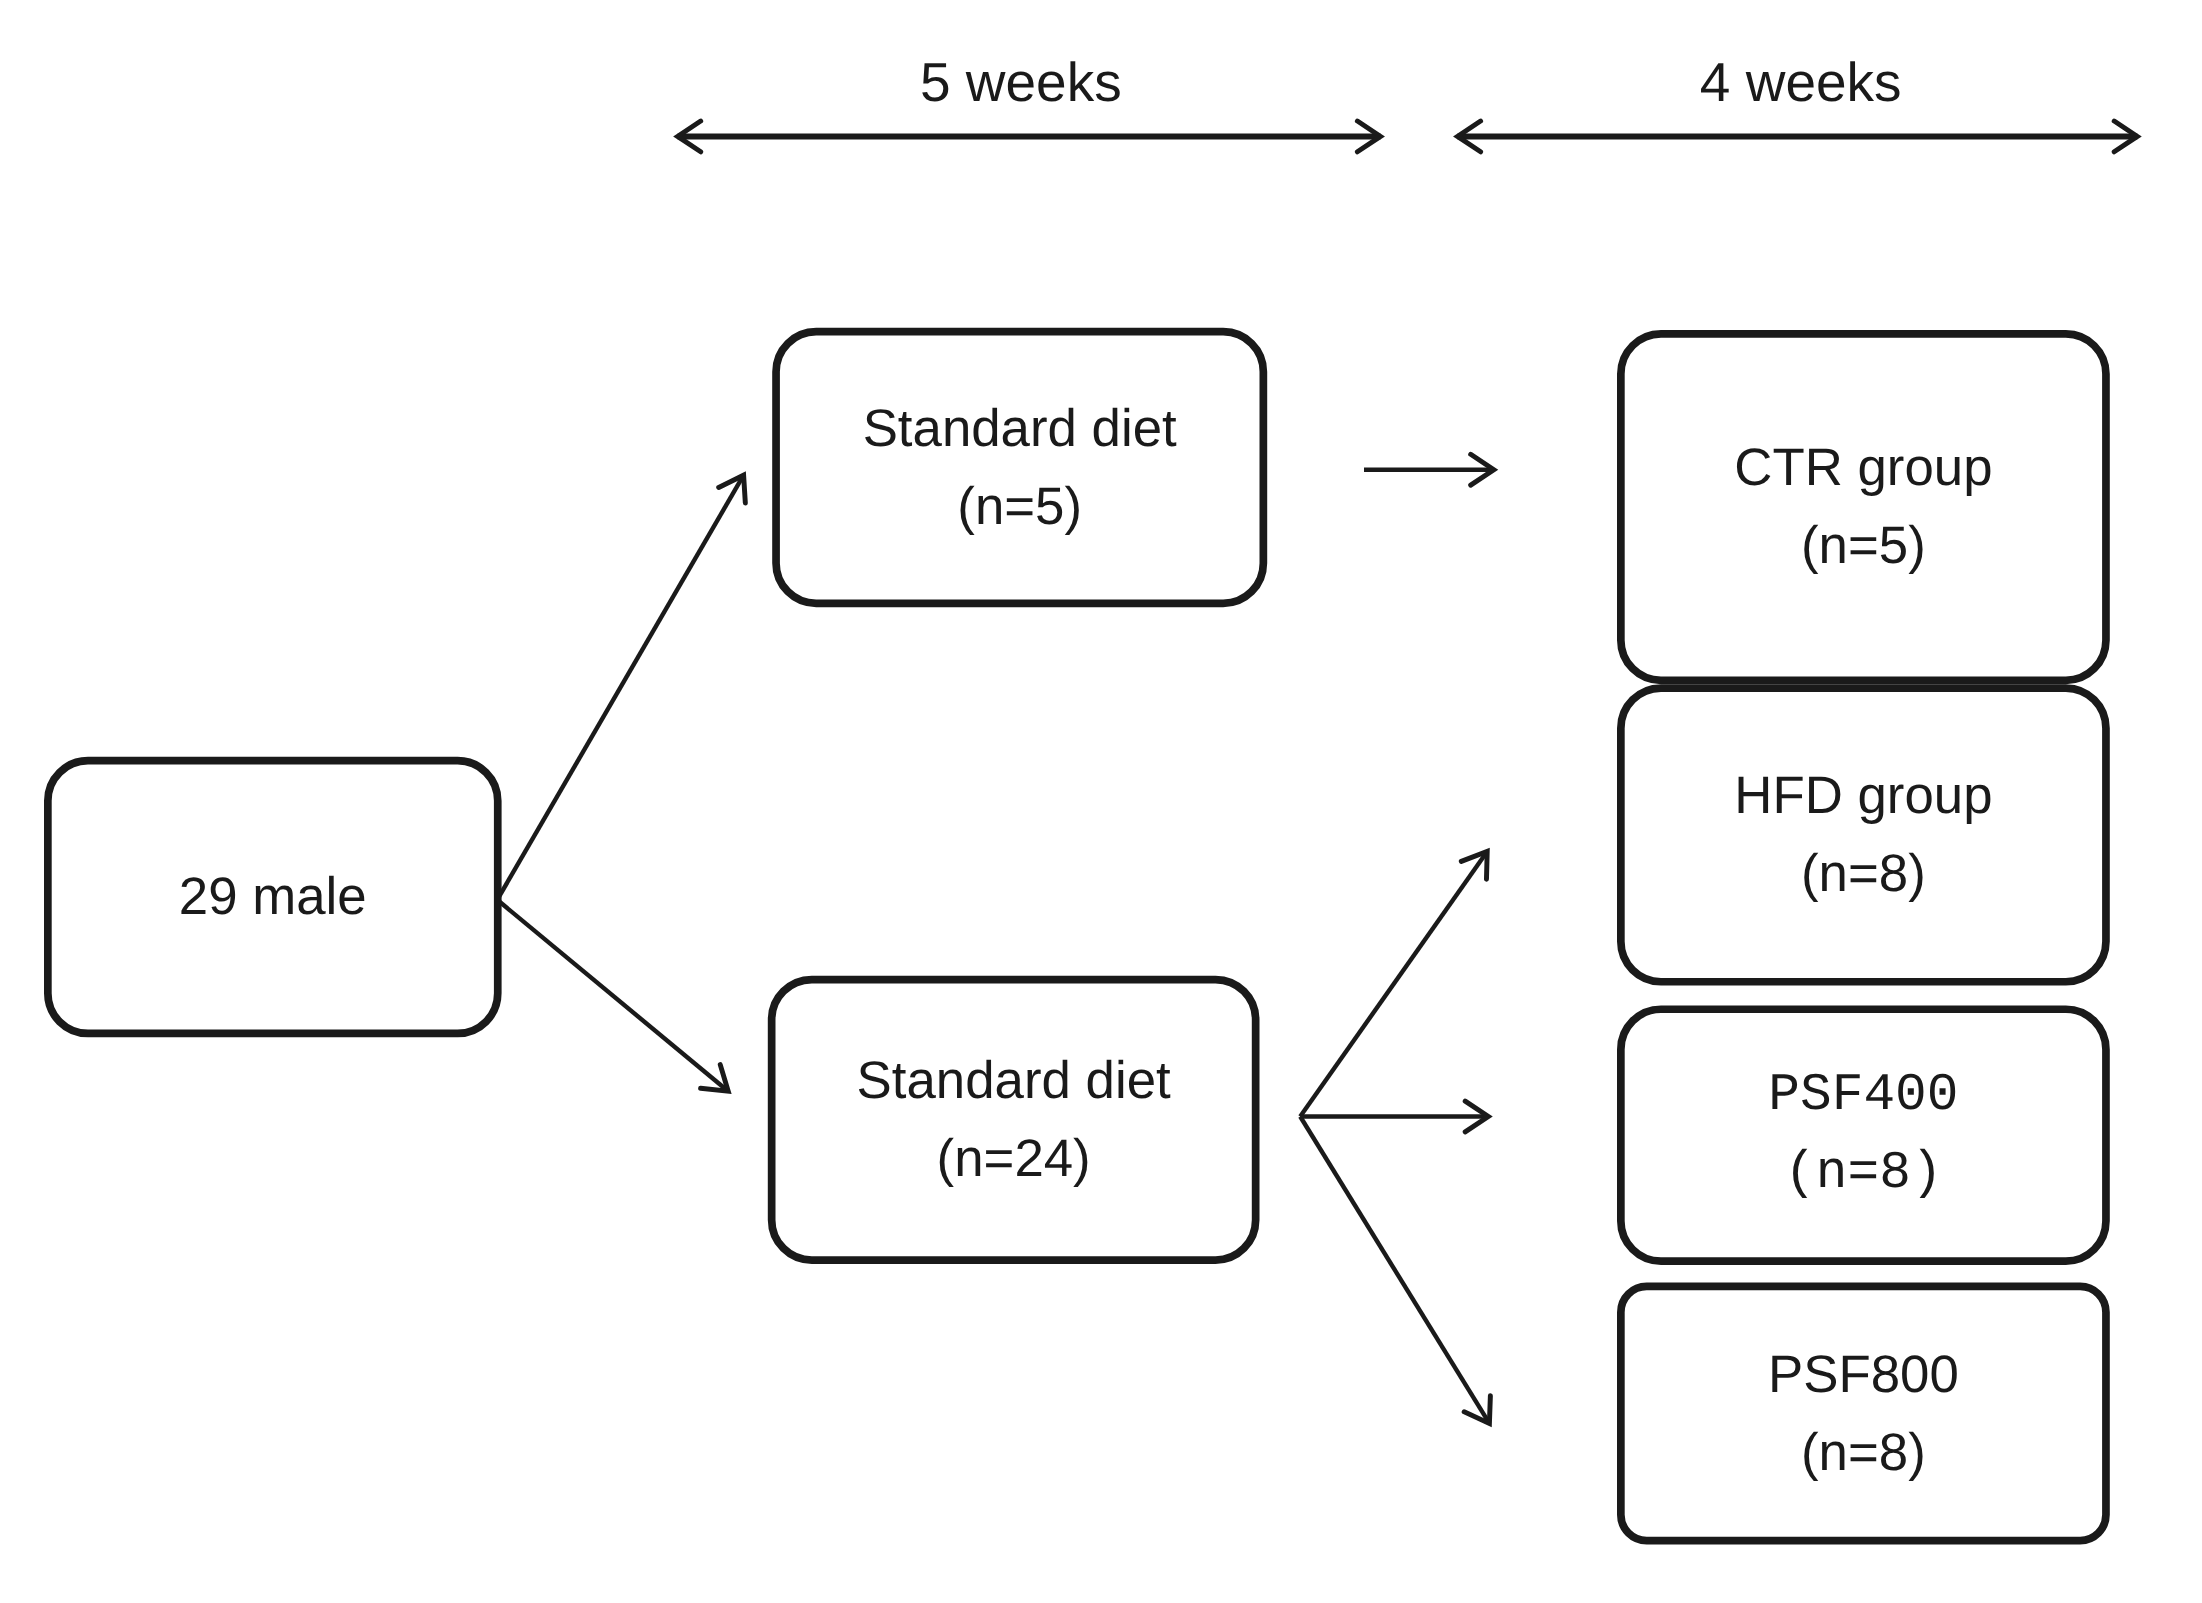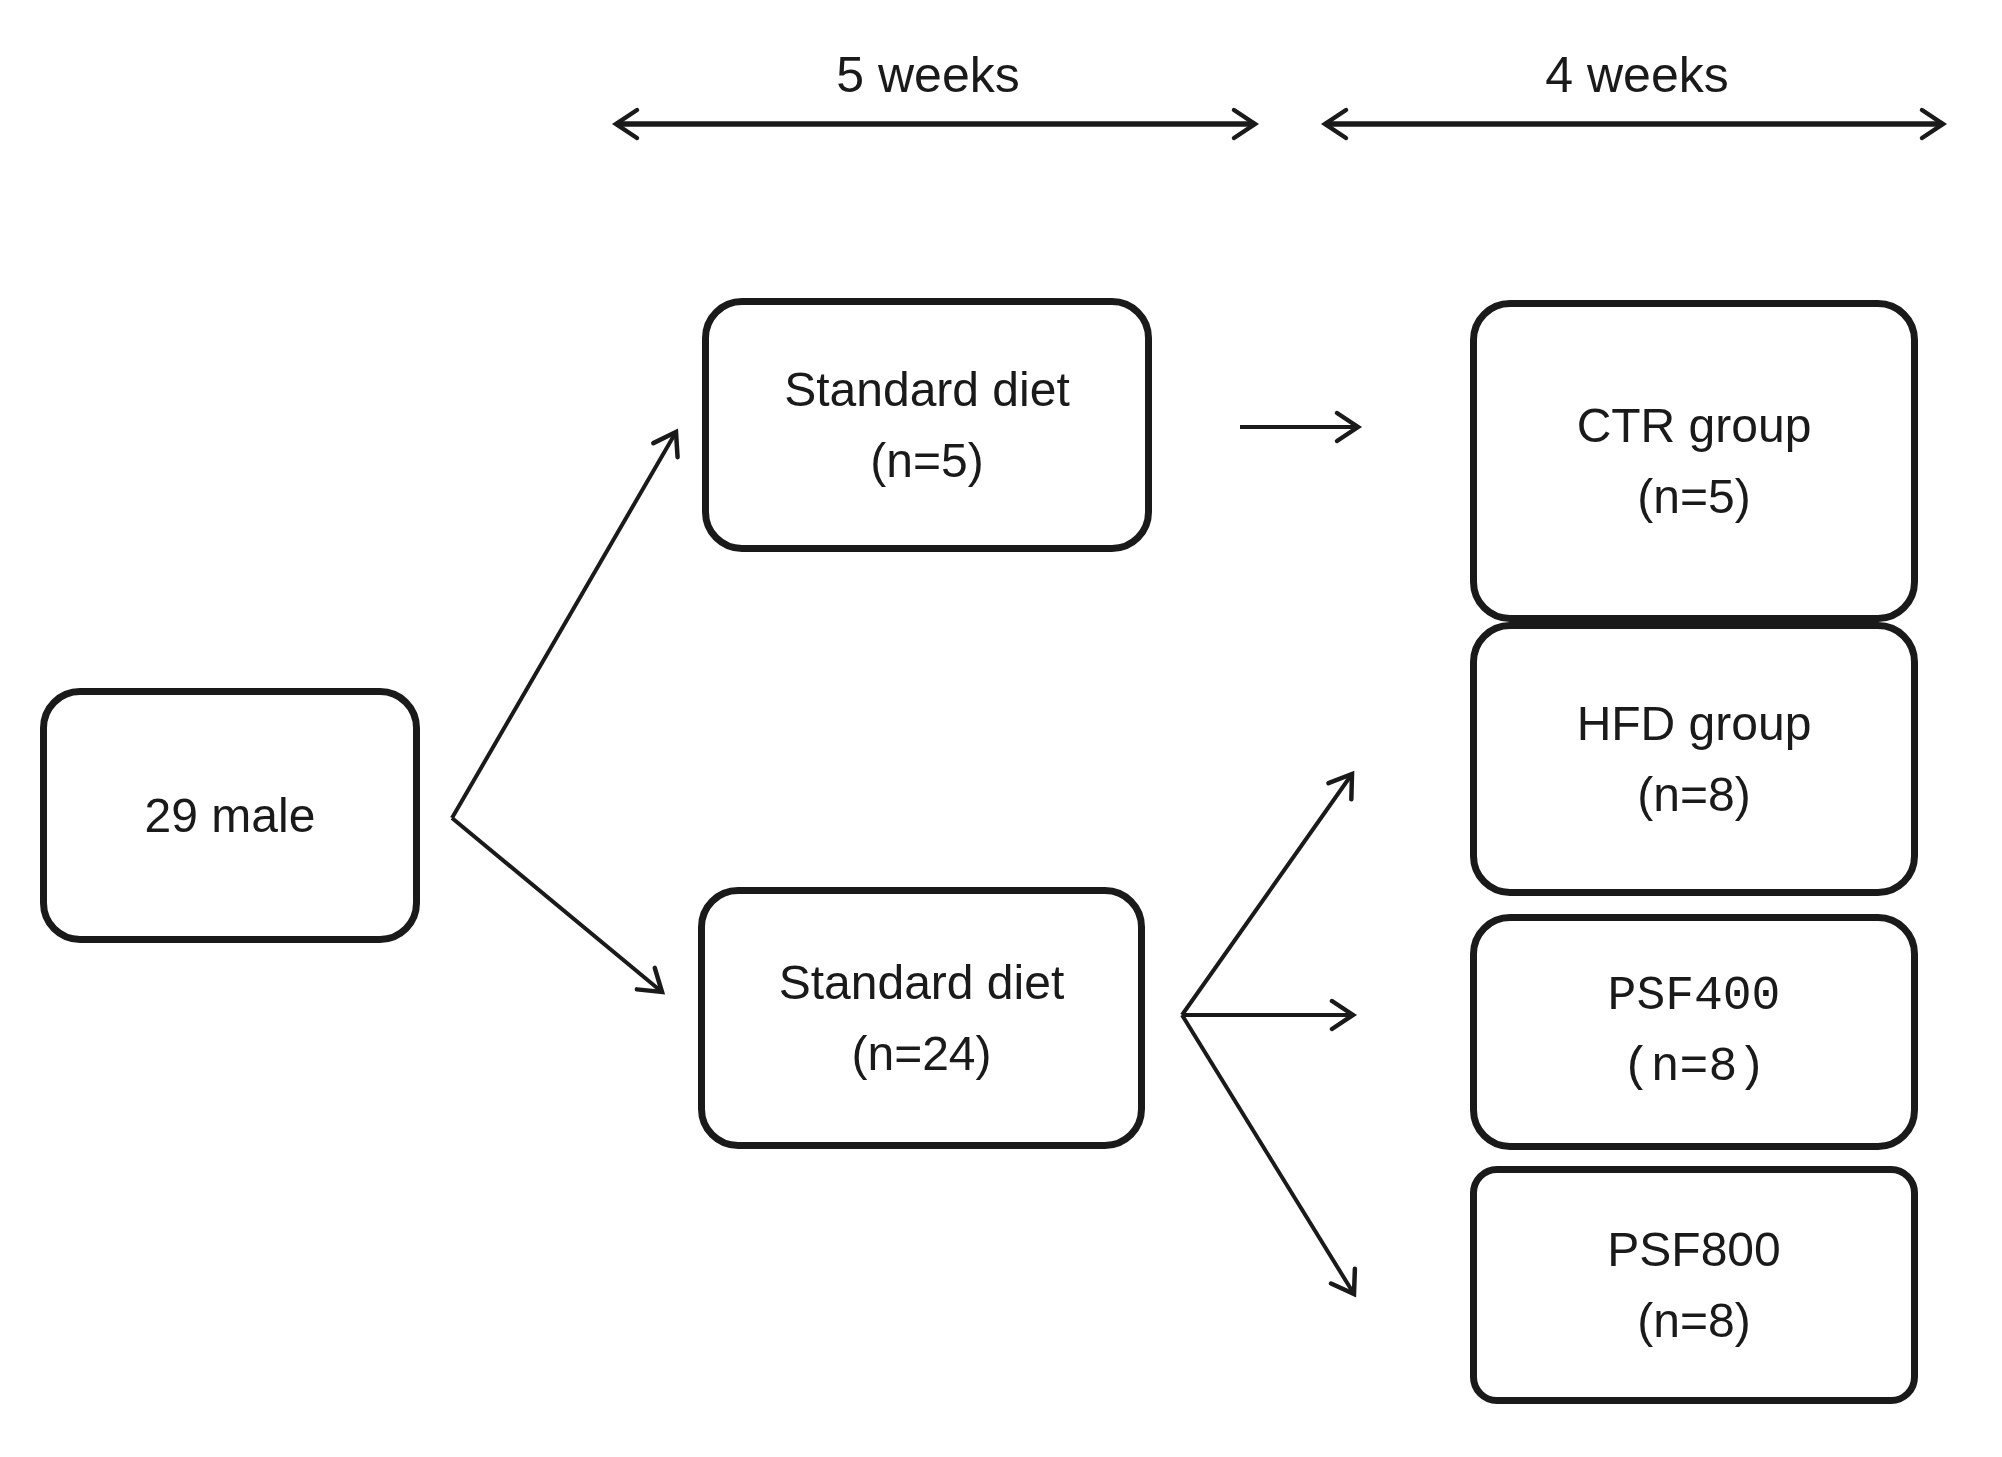--- a/index.html
+++ b/index.html
@@ -56,21 +56,21 @@
   }
   .timeline-label {
     position: absolute;
     top: 48px;
     transform: translateX(-50%);
     font-size: 50px;
     line-height: 54px;
     white-space: nowrap;
   }
   
-  .node-source      { left: 40px;   top: 688px;  width: 380px; height: 255px; }
+  .node-source      { left: 40px;   top: 688px;  width: 416px; height: 255px; }
   .node-diet-top    { left: 702px;  top: 298px;  width: 450px; height: 254px; }
   .node-diet-bottom { left: 698px;  top: 887px;  width: 447px; height: 262px; }
   .node-ctr         { left: 1470px; top: 300px;  width: 448px; height: 322px; }
   .node-hfd         { left: 1470px; top: 622px;  width: 448px; height: 274px; }
   .node-psf400      { left: 1470px; top: 914px;  width: 448px; height: 236px; font-family: Liberation Mono, monospace; }
   .node-psf800      { left: 1470px; top: 1166px; width: 448px; height: 238px; border-radius: 27px; }
   .label-phase1 { left: 928px; }
   .label-phase2 { left: 1637px; }
 </style>
 </head>

